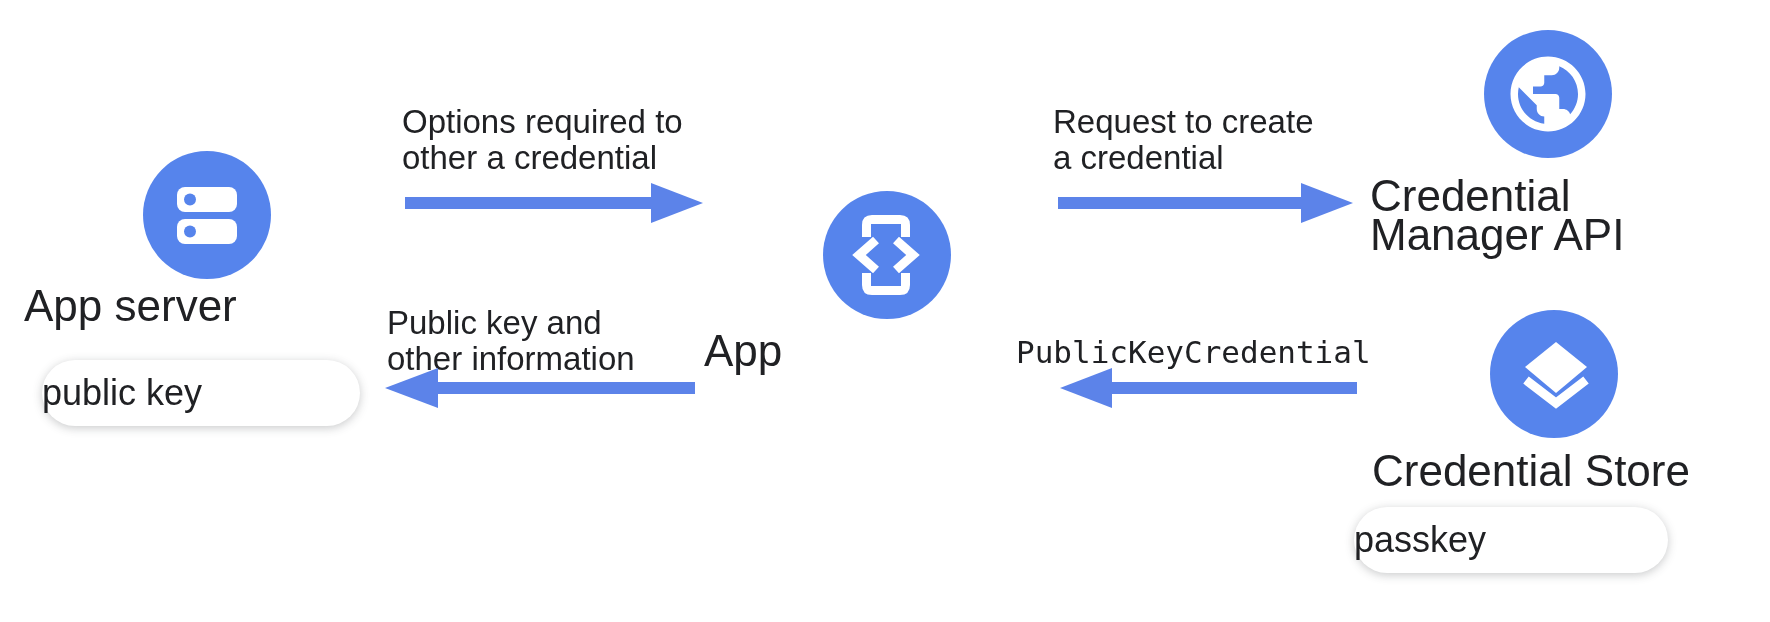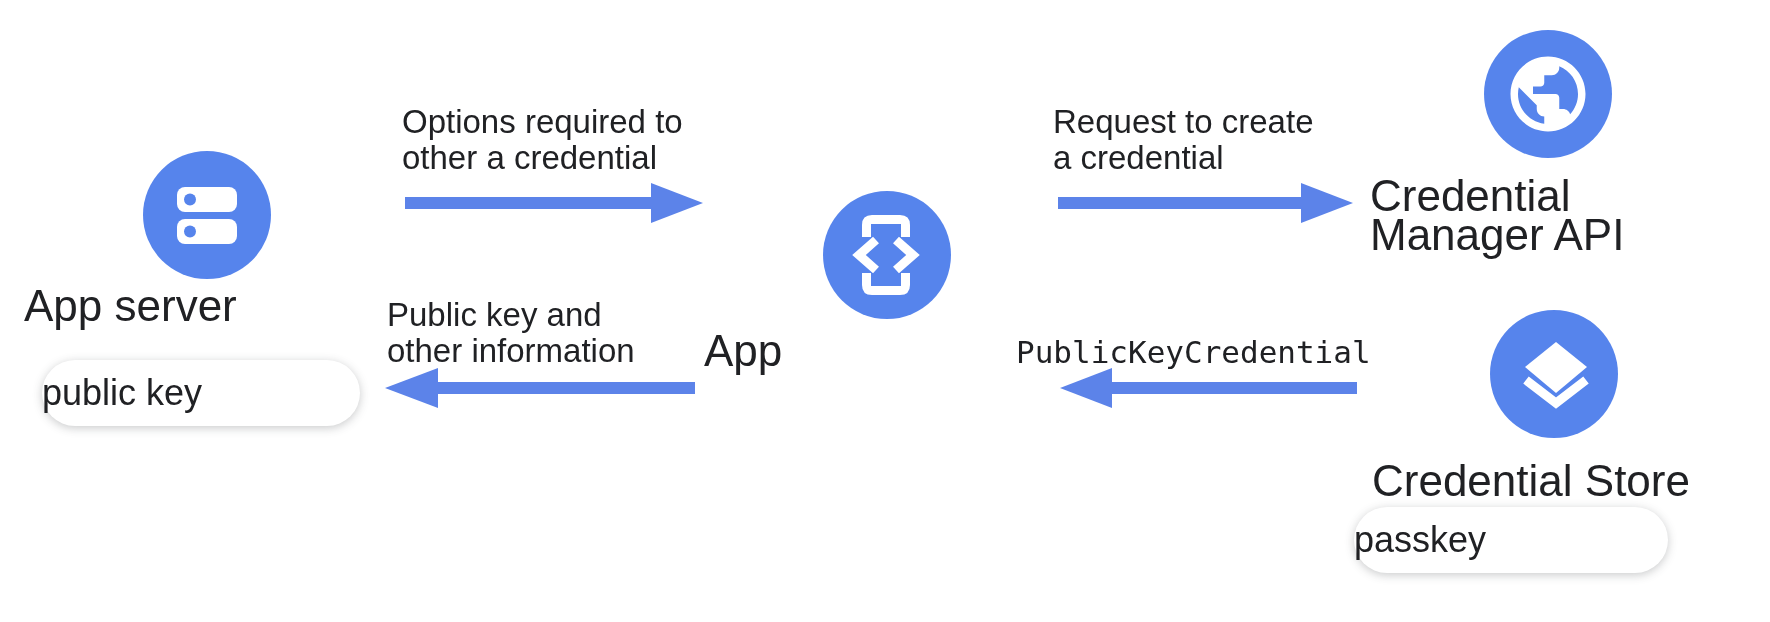--- a/index.html
+++ b/index.html
@@ -96,26 +96,26 @@
     <polygon class="arrow-fill" points="52,0 0,20 52,40"></polygon>
     <rect class="arrow-fill" x="46" y="14" width="251" height="12"></rect>
   </svg>
 
   <div class="circle" style="left:1490px;top:310px">
     <svg width="128" height="128" viewBox="0 0 128 128">
       <polygon fill="#fff" points="66,32 97,57 66,83 35,57"></polygon>
       <polyline points="36,70 66,93 96,70" fill="none" stroke="#fff" stroke-width="9"></polyline>
     </svg>
   </div>
-  <div class="node-label" style="left:1372px;top:461px;width:360px">Credential Store</div>
+  <div class="node-label" style="left:1372px;top:451px;width:360px">Credential Store</div>
   <div class="badge" style="left:1354px;top:507px;width:314px;height:66px">
     <span>passkey</span>
   </div>
 
-  <div class="arrow-label" style="left:387px;top:297px;width:300px">
+  <div class="arrow-label" style="left:387px;top:305px;width:300px">
     <div>Public key and</div>
     <div>other information</div>
   </div>
   <svg class="arrow" style="left:385px;top:368px" width="310" height="40" viewBox="0 0 310 40">
     <polygon class="arrow-fill" points="53,0 0,20 53,40"></polygon>
     <rect class="arrow-fill" x="47" y="14" width="263" height="12"></rect>
   </svg>
 
 </div>
 

